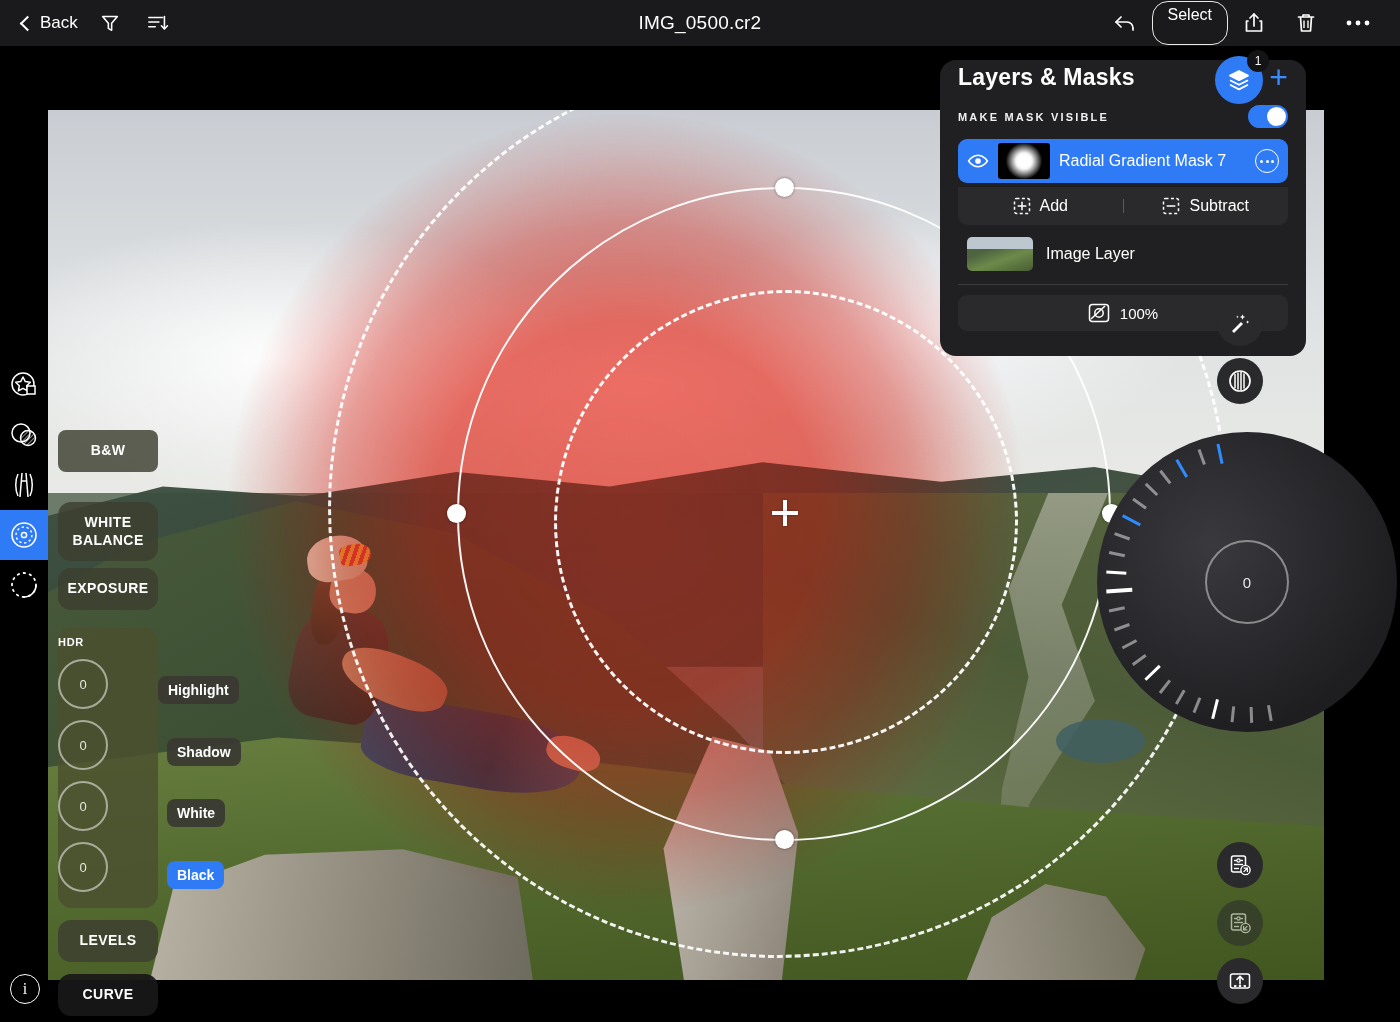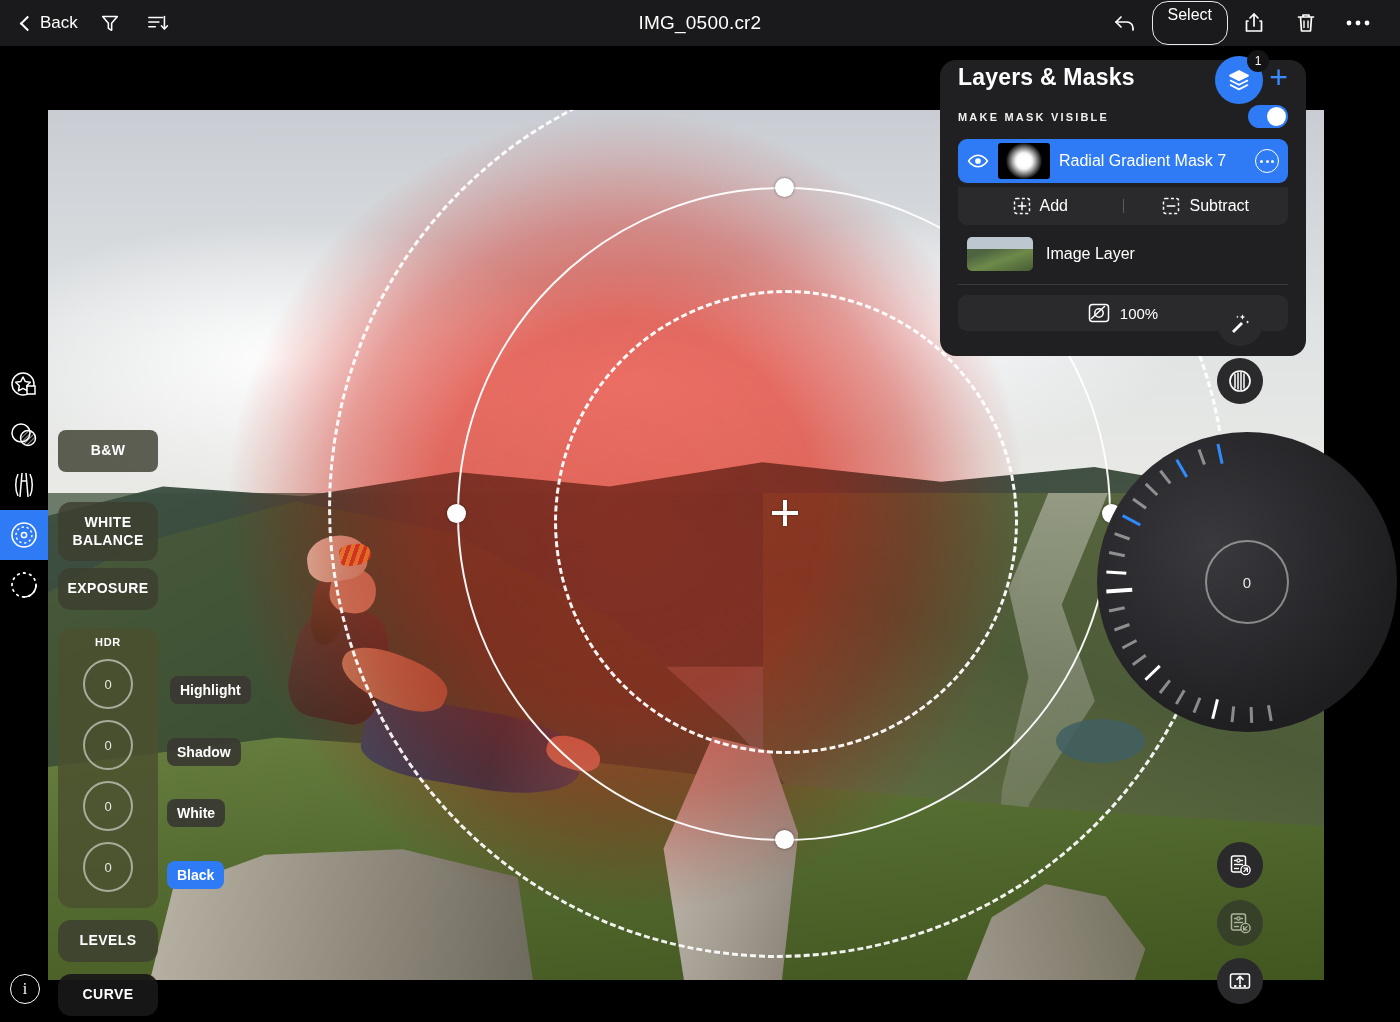--- a/index.html
+++ b/index.html
@@ -192,21 +192,21 @@
   .adj-btn {
     width: 100px; border-radius: 13px; background: rgba(60,62,48,.82);
     color: #fff; font-size: 14px; font-weight: bold; letter-spacing: .4px;
     text-align: center; padding: 12px 4px; cursor: pointer;
     line-height: 1.25;
   }
   .adj-btn.dark { background: rgba(24,24,24,.92); }
   .hdr-group {
     position:absolute; left: 58px; top: 628px; width: 100px; height: 280px;
     background: rgba(74,80,47,.84); border-radius: 14px;
-    display:flex; flex-direction:column; align-items:center; padding-top: 8px;
+    display:flex; flex-direction:column; align-items:flex-start; padding-top: 8px;
   }
   .hdr-label { color:#fff; font-size:11px; font-weight:bold; letter-spacing:.7px; }
   .dial {
     width: 50px; height: 50px; border-radius:50%;
     border: 2px solid rgba(205,205,195,.72);
     display:flex; align-items:center; justify-content:center;
     color:#e7e7e0; font-size: 13px; margin-top: 11px; cursor: pointer;
   }
   .tip {
     position: absolute; border-radius: 8px; padding: 6px 10px;
@@ -466,21 +466,21 @@
   <div class="adj adj-btn" style="top:568px;">EXPOSURE</div>
 
   <div class="hdr-group">
     <div class="hdr-label">HDR</div>
     <div class="dial">0</div>
     <div class="dial">0</div>
     <div class="dial">0</div>
     <div class="dial">0</div>
   </div>
 
-  <div class="tip" style="left:170px; top:676px;">Highlight</div>
+  <div class="tip" style="left:158px; top:676px;">Highlight</div>
   <div class="tip" style="left:167px; top:738px;">Shadow</div>
   <div class="tip" style="left:167px; top:799px;">White</div>
   <div class="tip sel" style="left:167px; top:861px;">Black</div>
 
   <div class="adj adj-btn" style="top:920px;">LEVELS</div>
   <div class="adj adj-btn dark" style="top:974px;">CURVE</div>
 
   <div class="info-btn">
     <span>i</span>
   </div>

